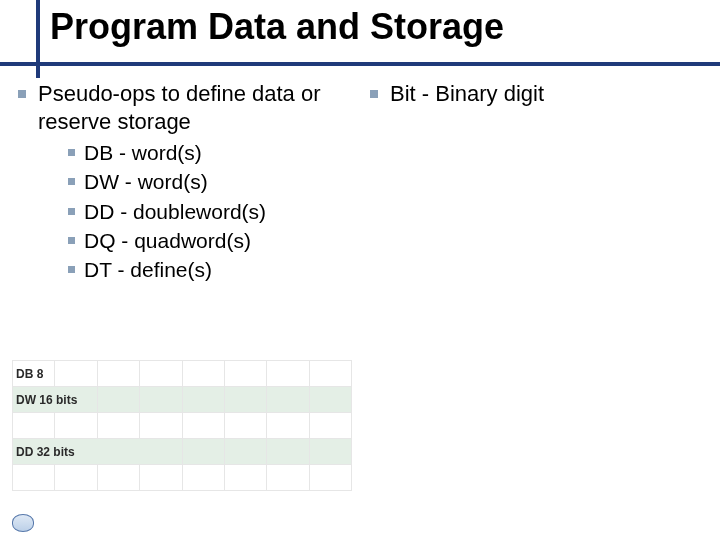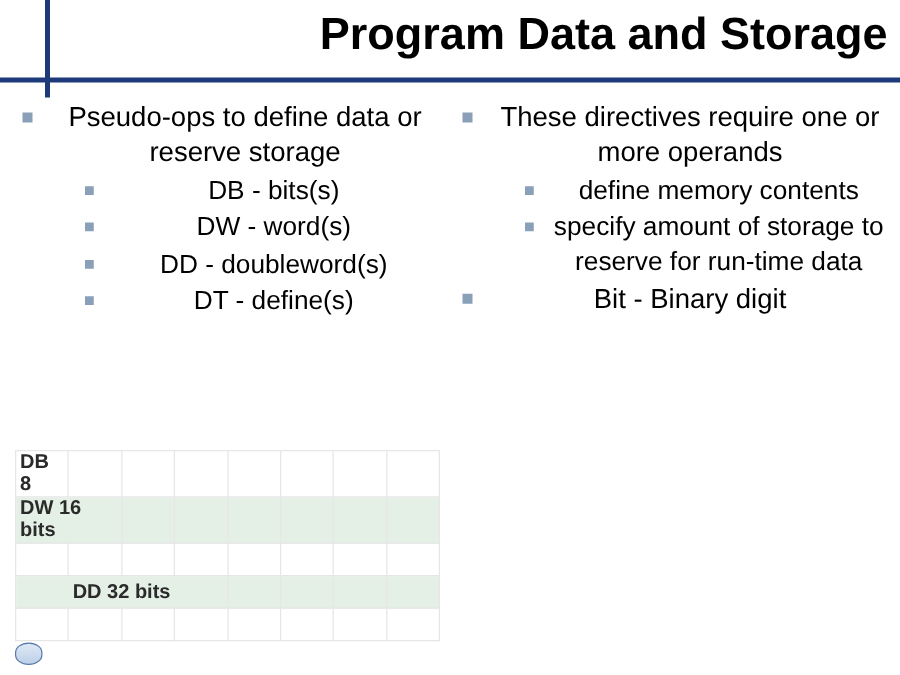--- a/index.html
+++ b/index.html
@@ -21,21 +21,20 @@
     top: 6px;
     left: 36px;
     right: 10px;
   }
   .title-text {
     font-size: 36px;
     font-weight: bold;
     color: #000;
     padding-left: 14px;
     padding-bottom: 6px;
-    text-align: right;
   }
   .title-vline {
     position: absolute;
     left: 0;
     top: -6px;
     width: 4px;
     height: 78px;
     background: #1f3a7a;
   }
   .title-hline {
@@ -46,21 +45,20 @@
     height: 4px;
     background: #1f3a7a;
   }
   .content {
     position: absolute;
     top: 76px;
     left: 0;
     right: 0;
     bottom: 0;
     display: flex;
-    text-align: center;
   }
   .col {
     width: 50%;
     padding: 4px 6px 0 6px;
   }
   .col.left { padding-left: 10px; }
   .col.right { padding-left: 2px; }
   ul.top {
     list-style: none;
   }
@@ -108,21 +106,21 @@
     width: 340px;
     height: 160px;
   }
   .bits-table {
     width: 100%;
     border-collapse: collapse;
   }
   .bits-table td {
     border: 1px solid #e6e6e6;
     height: 26px;
-    font-size: 16px;
+    font-size: 12px;
     font-weight: bold;
     padding: 0 3px;
     color: #2a2a2a;
   }
   .bits-table tr:nth-child(odd) td { background: #ffffff; }
   .bits-table tr:nth-child(even) td { background: #e4efe6; }
   .footer-logo {
     position: absolute;
     left: 10px;
     bottom: 4px;
@@ -151,39 +149,33 @@
     <div class="title-text">Program Data and Storage</div>
   </div>
 
   <div class="content">
 
     <div class="col left">
       <ul class="top">
         <li>
           <span>Pseudo-ops to define data or reserve storage</span>
           <ul class="sub">
-            <li><span>DB - bits(s)</span></li>
+            <li><span>DB - word(s)</span></li>
             <li><span>DW - word(s)</span></li>
             <li><span>DD - doubleword(s)</span></li>
+            <li><span>DQ - quadword(s)</span></li>
             <li><span>DT - define(s)</span></li>
           </ul>
         </li>
       </ul>
     </div>
 
     <div class="col right">
       <ul class="top">
         <li>
-          <span>These directives require one or more operands</span>
-          <ul class="sub">
-            <li><span>define memory contents</span></li>
-            <li><span>specify amount of storage to reserve for run-time data</span></li>
-          </ul>
-        </li>
-        <li>
           <span>Bit - Binary digit</span>
         </li>
       </ul>
     </div>
 
   </div>
 
   <div class="bits-diagram">
     <table class="bits-table">
       <tbody>
@@ -210,21 +202,21 @@
             <td></td>
             <td></td>
             <td></td>
             <td></td>
             <td></td>
             <td></td>
             <td></td>
             <td></td>
           </tr>
       <tr>
-            <td colspan="4" style="text-align:center">DD 32 bits</td>
+            <td colspan="4" style="text-align:left">DD 32 bits</td>
             <td></td>
             <td></td>
             <td></td>
             <td></td>
           </tr>
       <tr>
             <td></td>
             <td></td>
             <td></td>
             <td></td>

